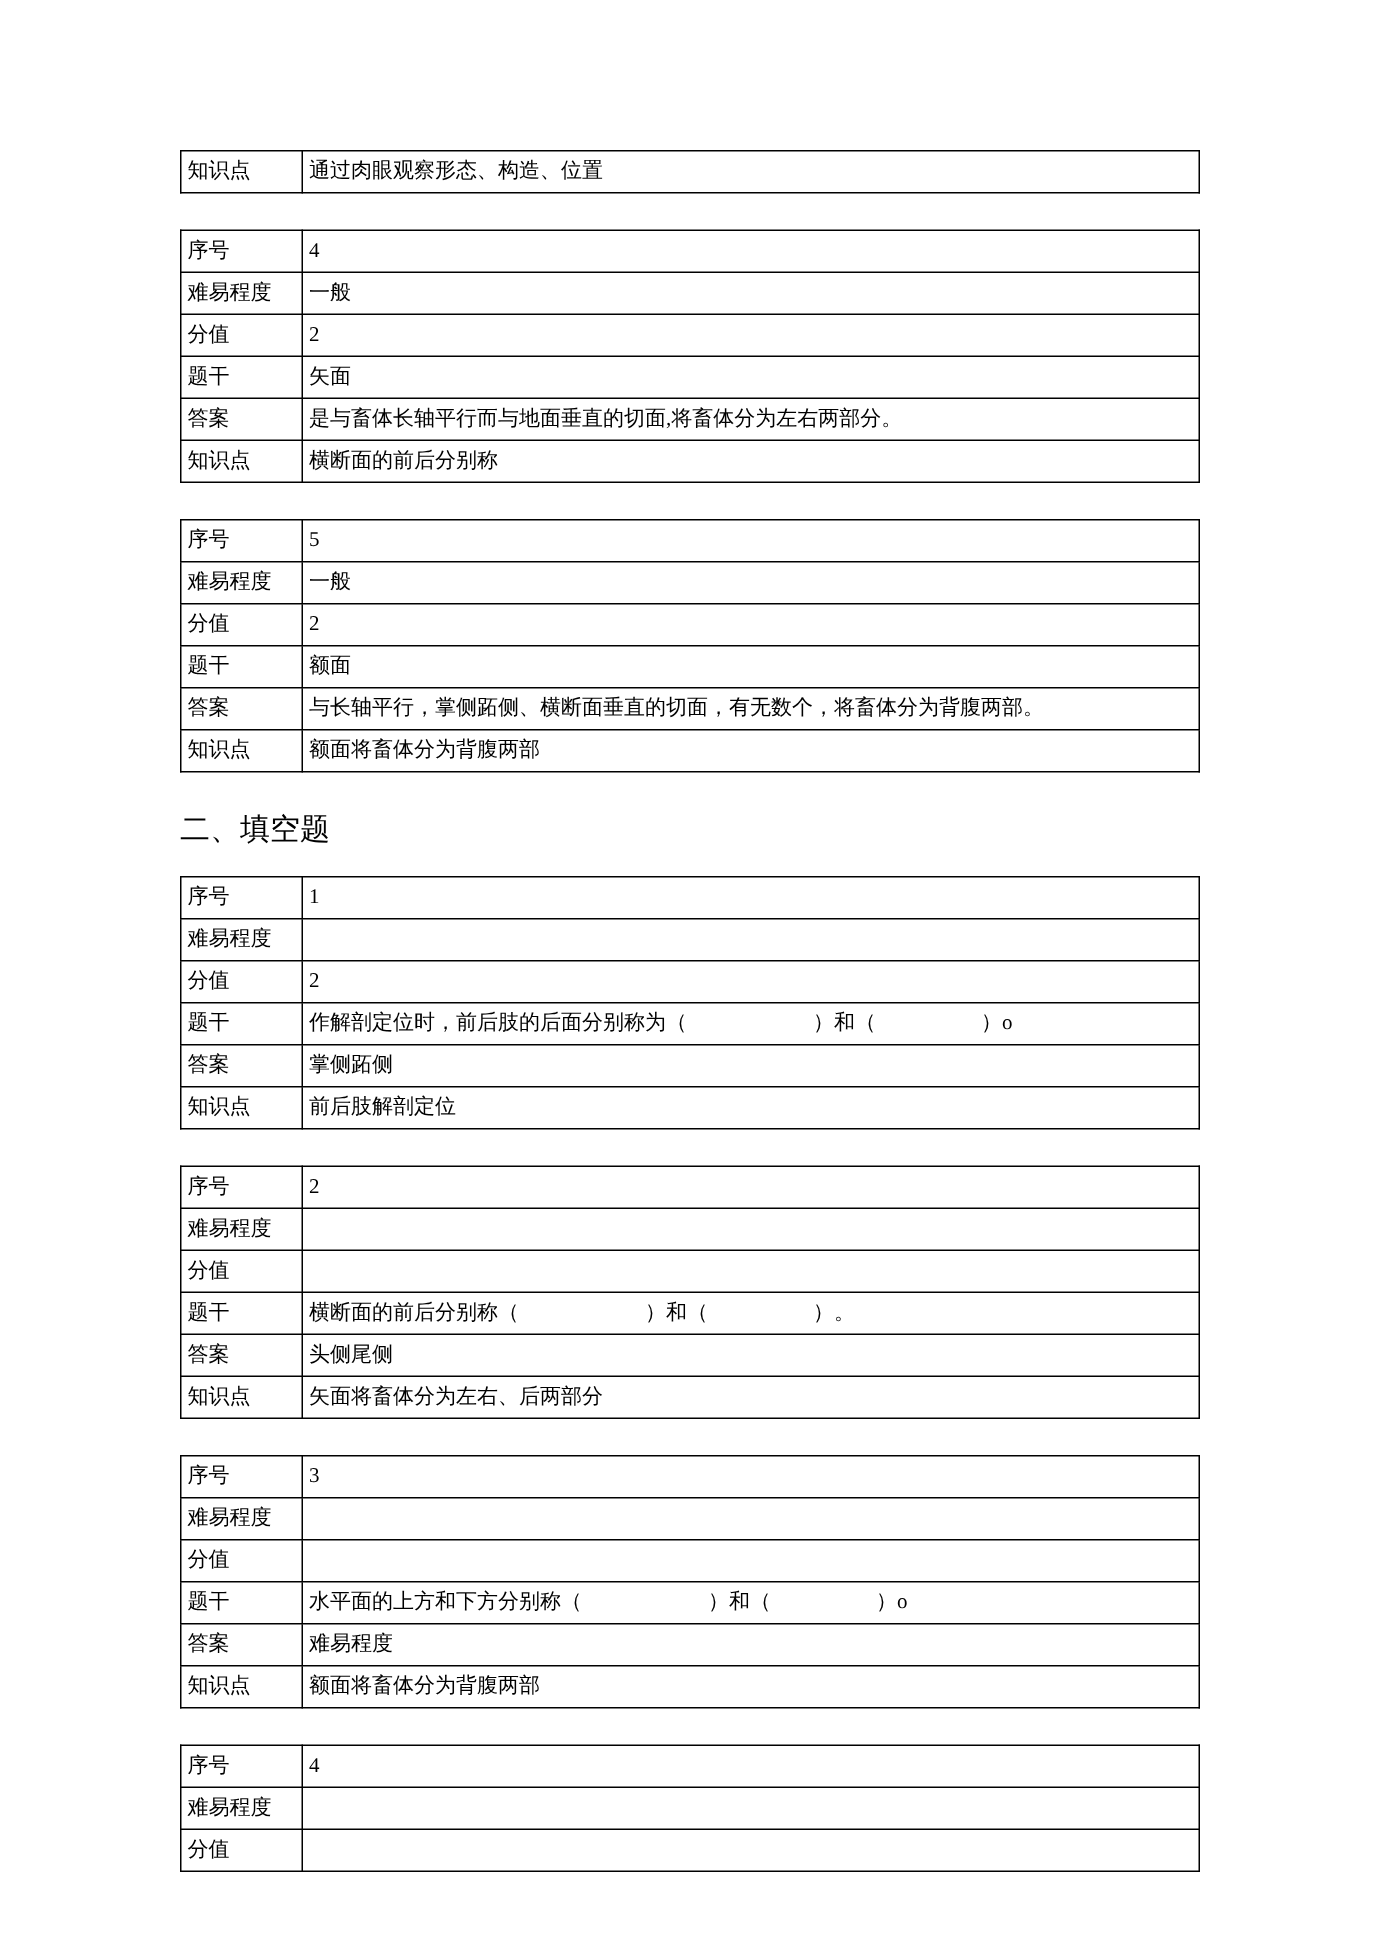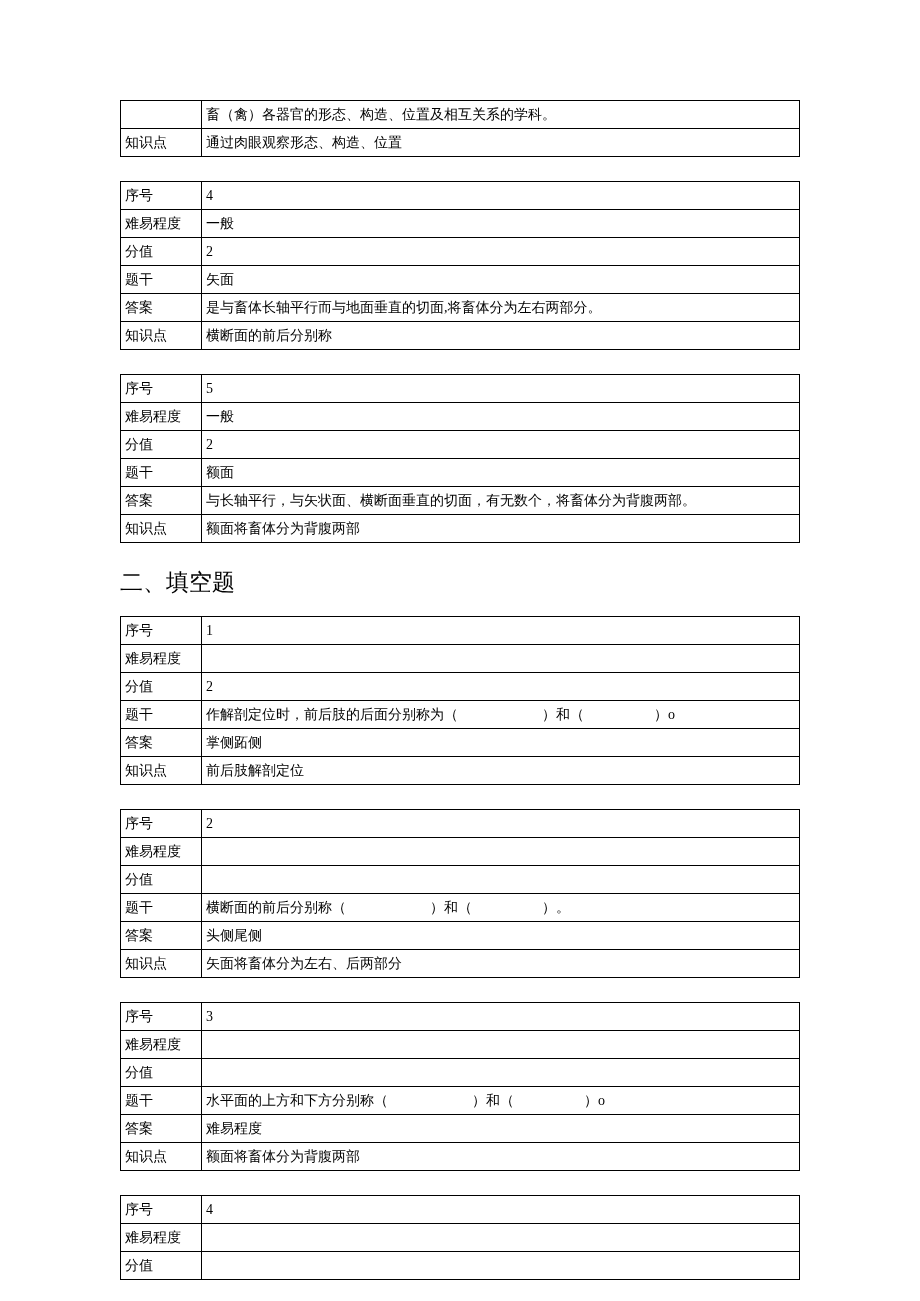--- a/index.html
+++ b/index.html
@@ -20,37 +20,33 @@
       border: 1px solid #000;
       padding: 3px 4px;
       vertical-align: top;
       line-height: 1.5;
     }
     td.label {
       width: 72px;
       white-space: nowrap;
     }
     .section-heading {
-      font-size: 23px;
+      font-size: 20px;
       font-family: Liberation Mono, monospace;
       margin: 18px 0 18px 0;
     }
     .blank-row td:last-child {
       height: 18px;
     }
   </style>
 </head>
 <body>
 
 <table>
   <tbody>
-      <tr>
-    <td class="label"></td>
-    <td>畜（禽）各器官的形态、构造、位置及相互关系的学科。</td>
-  </tr>
   <tr>
     <td class="label">知识点</td>
     <td>通过肉眼观察形态、构造、位置</td>
   </tr>
 </tbody>
   </table>
 
 <table>
   <tbody>
       <tr>
@@ -93,21 +89,21 @@
   <tr>
     <td class="label">分值</td>
     <td>2</td>
   </tr>
   <tr>
     <td class="label">题干</td>
     <td>额面</td>
   </tr>
   <tr>
     <td class="label">答案</td>
-    <td>与长轴平行，与矢状面、横断面垂直的切面，有无数个，将畜体分为背腹两部。</td>
+    <td>与长轴平行，掌侧跖侧、横断面垂直的切面，有无数个，将畜体分为背腹两部。</td>
   </tr>
   <tr>
     <td class="label">知识点</td>
     <td>额面将畜体分为背腹两部</td>
   </tr>
 </tbody>
   </table>
 
 <div class="section-heading">二、填空题</div>
 

